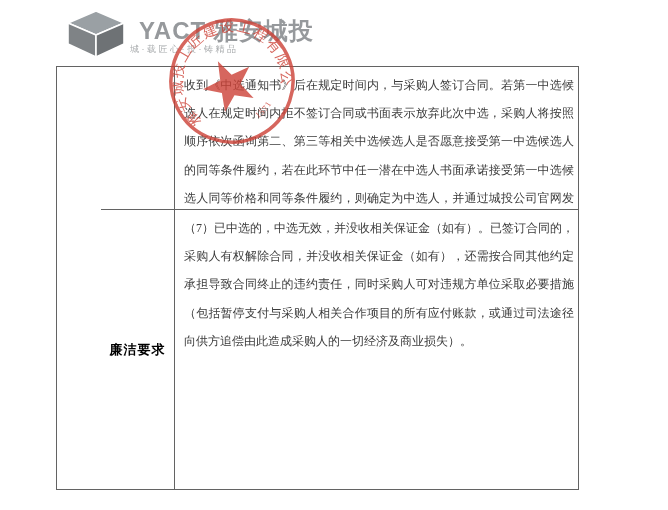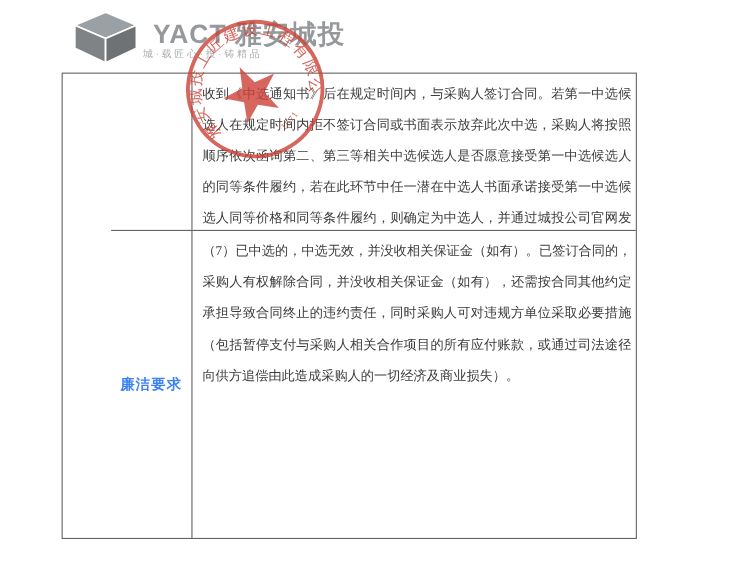--- a/index.html
+++ b/index.html
@@ -17,21 +17,21 @@
   
   .doc-table{position:absolute;left:56px;top:66px;width:523px;height:424px;
              border:1px solid #636363;box-sizing:border-box;background:#fff;
              display:flex;flex-direction:column;padding-left:44px;}
   .tr{display:flex;box-sizing:border-box;}
   .tr.r1{height:143px;border-bottom:1px solid #636363;}
   .tr.r2{flex:1;}
   .td{box-sizing:border-box;}
   .td.label{width:74px;border-right:1px solid #636363;display:flex;
             align-items:center;justify-content:center;font-size:13px;font-weight:700;
-            color:#3b82f6;letter-spacing:1px;}
+            color:#000000;letter-spacing:1px;}
   .td.body{flex:1;padding:4px 4px 0 9px;overflow:hidden;}
   .td.body p{margin:0;font-size:12px;line-height:28.2px;color:#3b3b3b;
              text-align:justify;text-justify:inter-ideograph;}
 
   
   .seal{position:absolute;left:157px;top:6px;width:150px;height:150px;
         transform:rotate(-26deg);opacity:.8;pointer-events:none;z-index:5;}
   .seal text{font-family:"Liberation Serif","DejaVu Serif",serif;}
 </style>
 </head>

